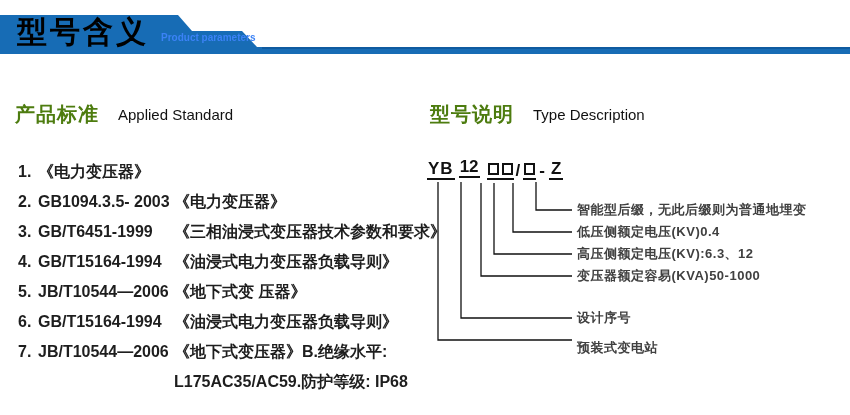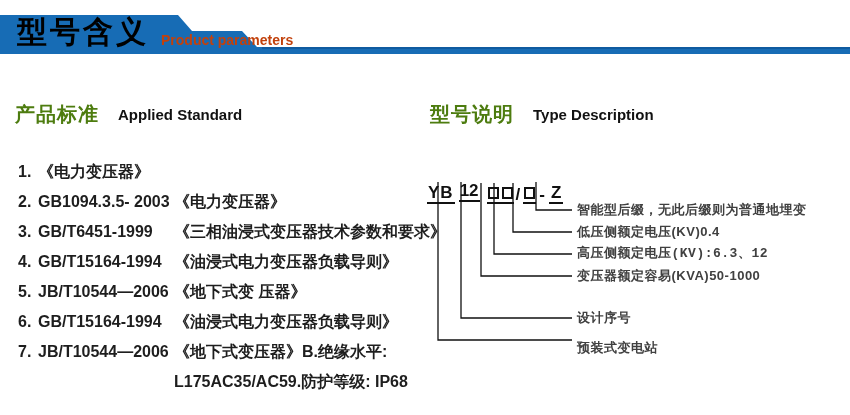--- a/index.html
+++ b/index.html
@@ -20,66 +20,66 @@
     position:absolute;left:262px;top:47px;width:588px;height:2px;
     background:#0f5ba0;
   }
   .banner-title{
     position:absolute;left:17px;top:17px;
     font-size:30px;font-weight:bold;color:#000000;letter-spacing:3px;
     line-height:30px;white-space:nowrap;text-align:right;
   }
   .banner-sub{
     position:absolute;left:147px;top:32px;
-    font-size:14px;font-weight:bold;color:#c2410c;white-space:nowrap;padding-left:14px;
+    font-size:10px;font-weight:bold;color:#3b82f6;white-space:nowrap;padding-left:14px;
   }
   
   .sec-zh{
     position:absolute;top:101px;
     font-size:20px;font-weight:bold;color:#4d7c0f;
     letter-spacing:1px;white-space:nowrap;
   }
   .sec-en{
     position:absolute;top:106px;
-    font-size:15px;font-weight:700;color:#111;white-space:nowrap;
+    font-size:15px;font-weight:400;color:#111;white-space:nowrap;
   }
   .left-zh{left:15px;}  .left-en{left:118px;}
   .right-zh{left:430px;} .right-en{left:533px;}
   
   .std-list{
     position:absolute;left:18px;top:157px;width:412px;
     font-size:16px;font-weight:600;color:#1e1e1e;
   }
   .std-row{display:flex;line-height:30px;}
   .std-no{width:20px;flex:0 0 auto;}
   .std-code{width:136px;flex:0 0 auto;white-space:nowrap;}
   .std-title{flex:1;white-space:nowrap;}
   .std-title2{line-height:30px;white-space:nowrap;}
   
   .model-code{
     position:absolute;left:427px;top:160px;
     display:flex;align-items:flex-end;
-    font-size:17px;font-weight:bold;color:#111;line-height:17px;margin-top:24px;
+    font-size:17px;font-weight:bold;color:#111;line-height:17px;
   }
   .u{border-bottom:2px solid #111;}
   .m-yb{padding:0 1px 1px 1px;letter-spacing:1px;}
   .m-12{margin-left:4px;padding:0 1px 1px 1px;transform:translateY(-2px);}
   .m-boxes{margin-left:7px;display:flex;gap:3px;padding:0 1px 3px 1px;}
   .m-box2{margin-left:1px;display:flex;padding:0 1px 3px 1px;}
   .sq{width:11px;height:12px;border:2.5px solid #111;box-sizing:border-box;display:inline-block;}
   .m-slash{margin:0 2px 1px 2px;}
   .m-dash{margin:0 3px 1px 3px;}
   .m-z{margin-left:1px;padding:0 2px 1px 2px;}
   .diagram-svg{position:absolute;left:420px;top:180px;}
   .diagram-label{
     position:absolute;left:577px;
     font-size:13px;font-weight:bold;color:#404040;
     letter-spacing:0.5px;white-space:nowrap;line-height:16px;
   }
-  .dl-0{top:202px;} .dl-1{top:224px;} .dl-2{top:246px;font-family:Liberation Mono, monospace;}
+  .dl-0{top:202px;} .dl-1{top:224px;} .dl-2{top:246px;}
   .dl-3{top:268px;} .dl-4{top:310px;} .dl-5{top:340px;}
 </style>
 </head>
 <body>
 
 <div class="banner"></div>
 <div class="banner-edge"></div>
 <div class="banner-title">型号含义</div>
 <div class="banner-sub">Product parameters</div>
 

